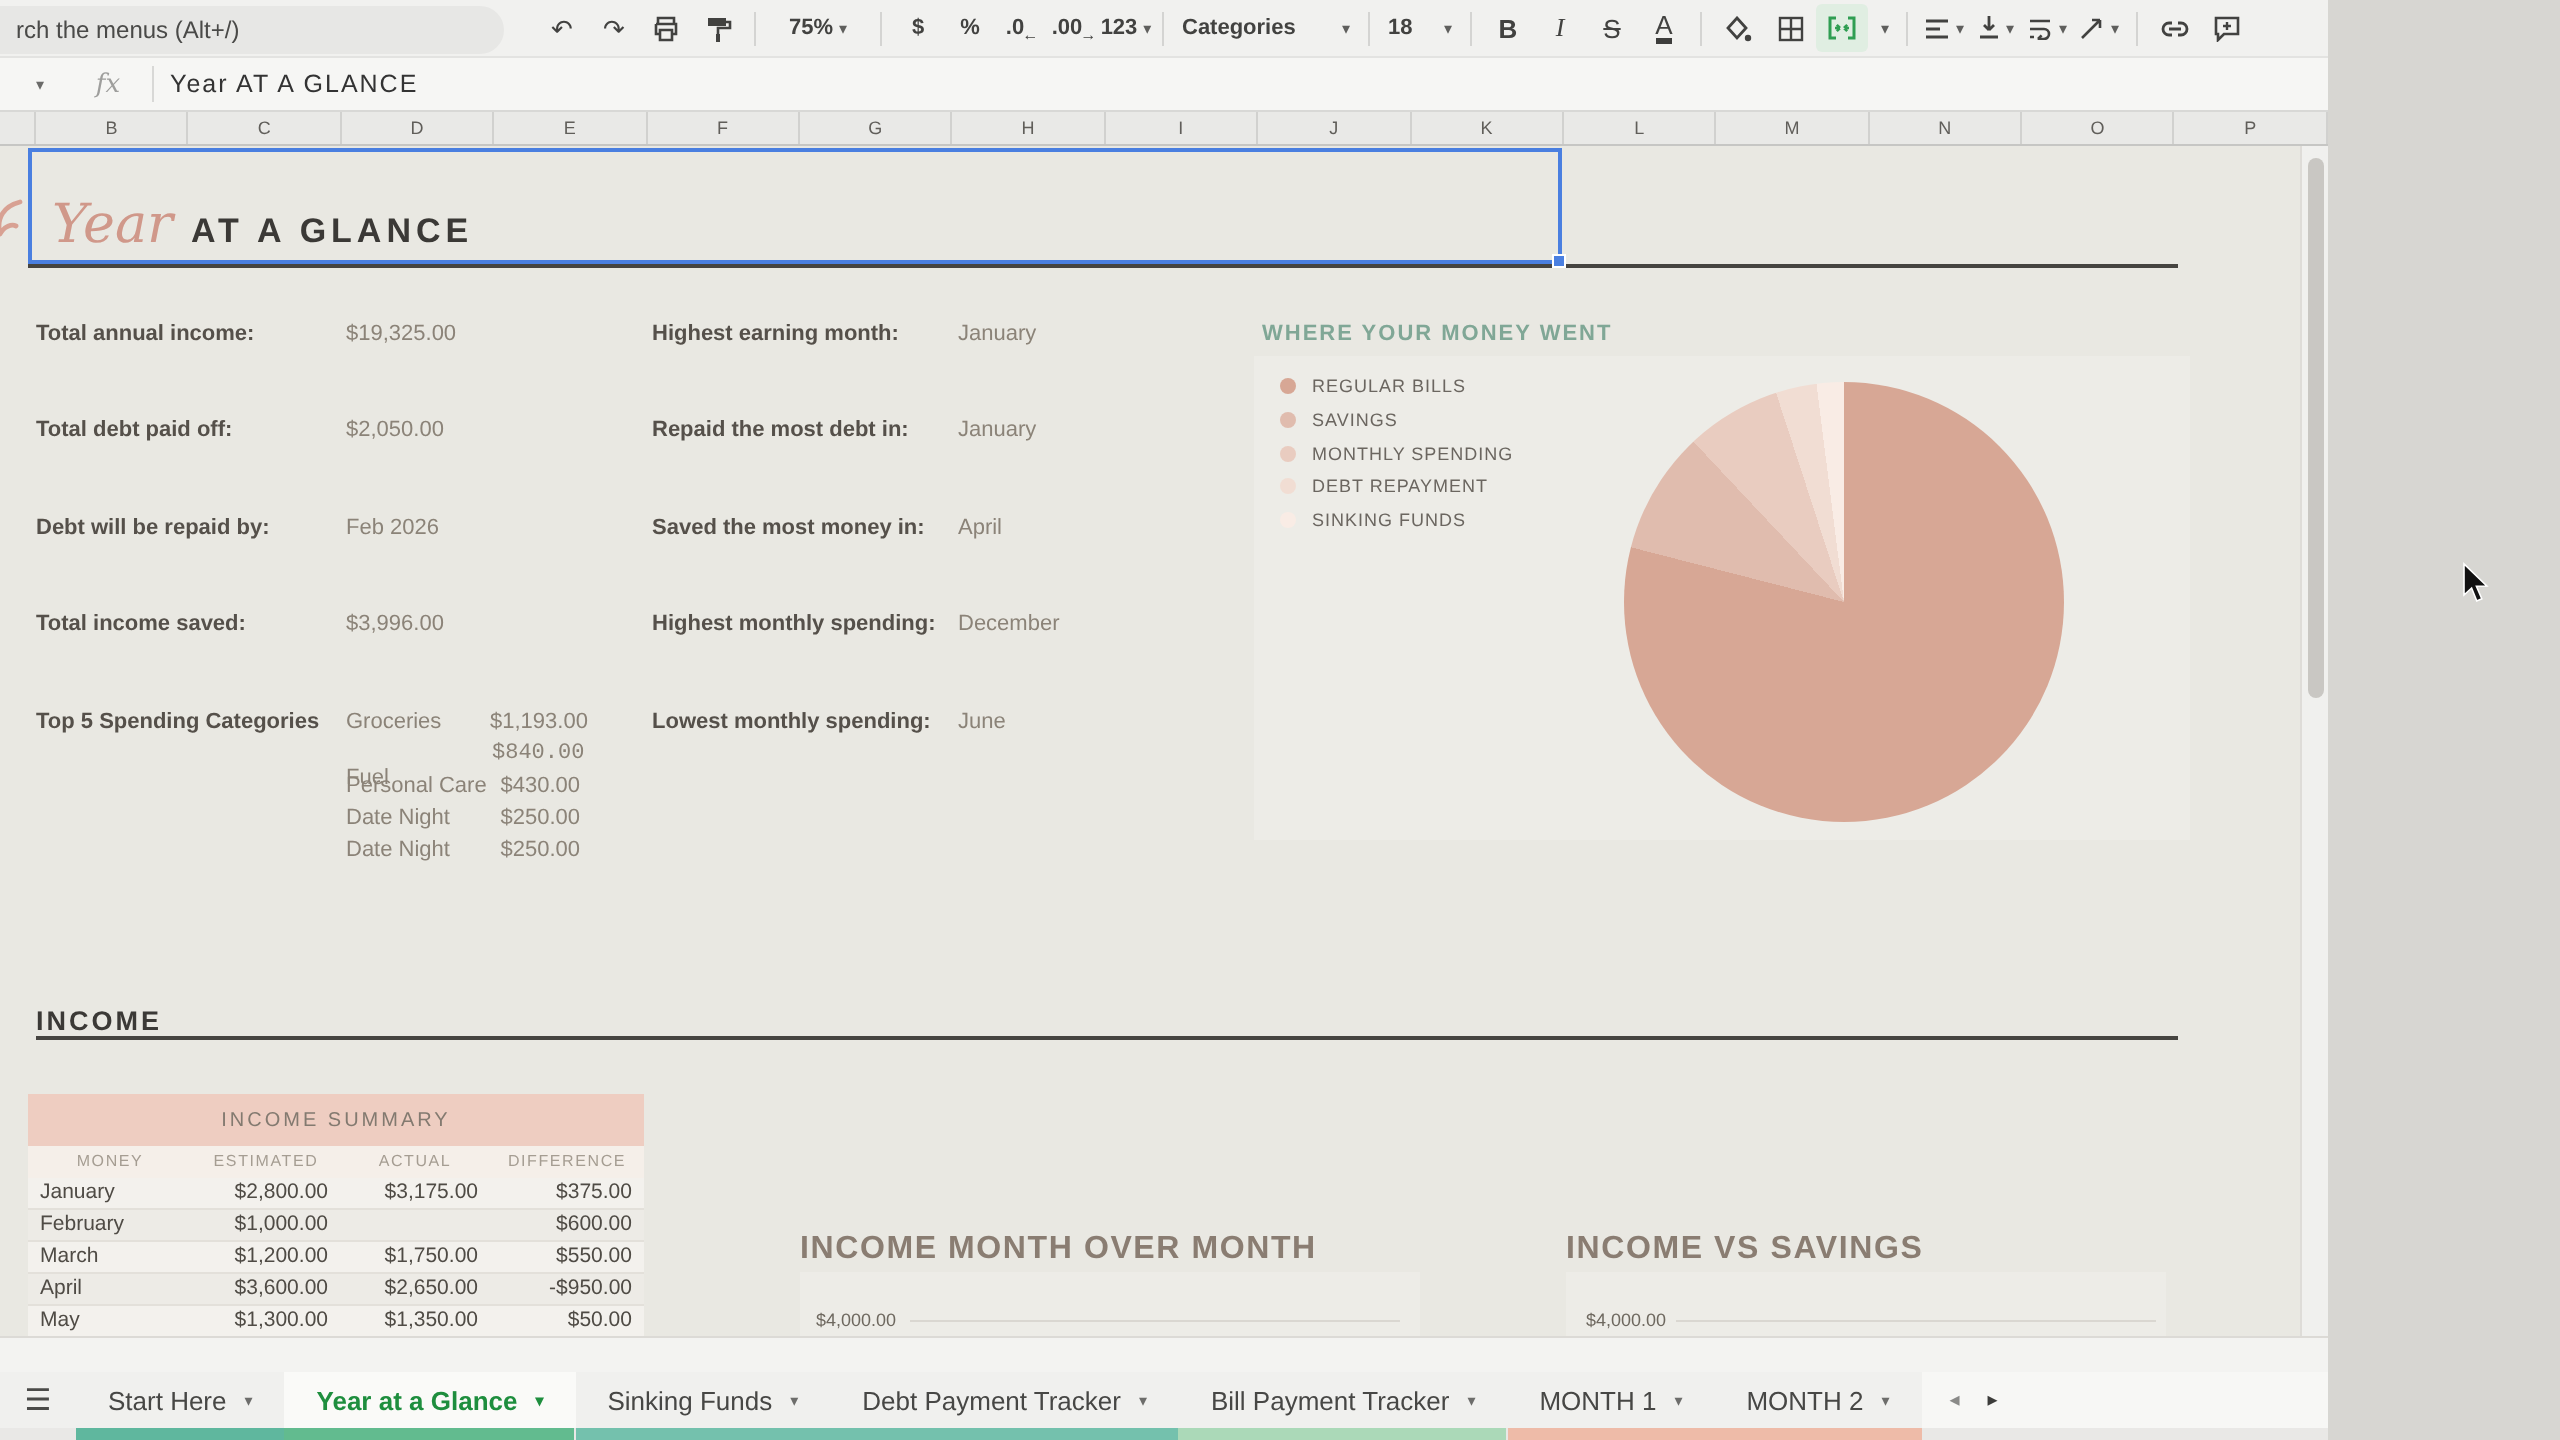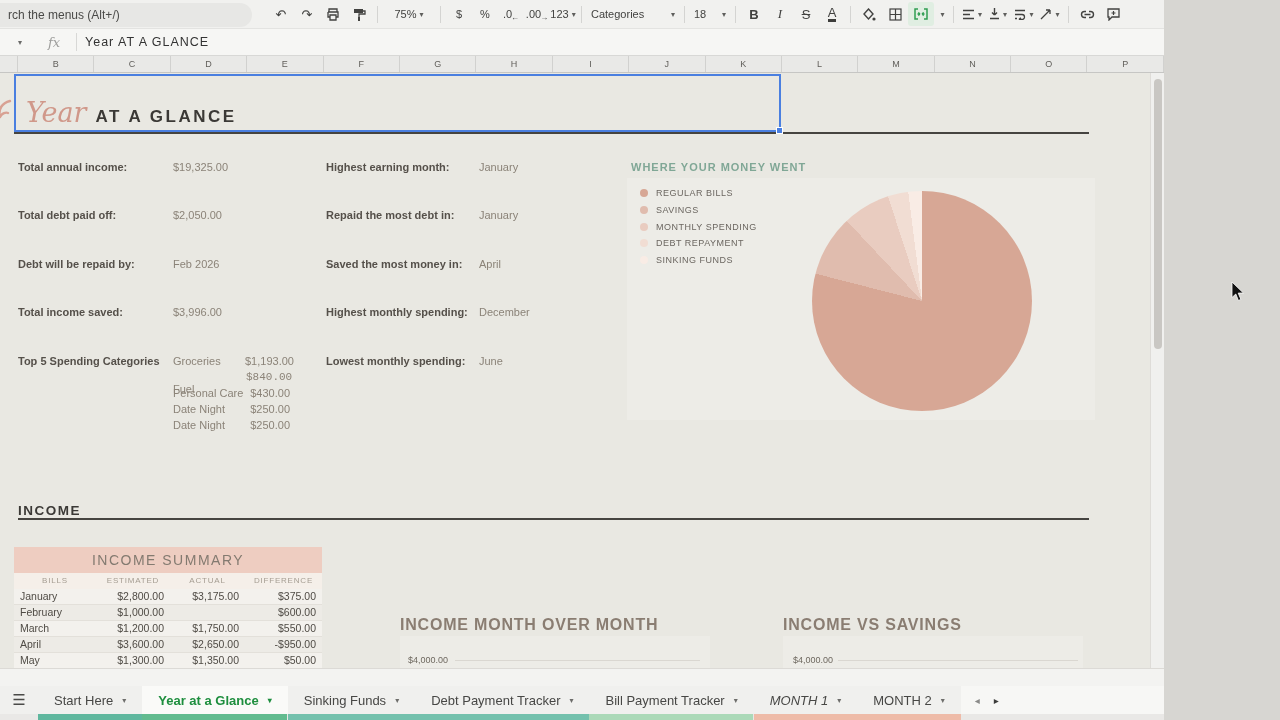--- a/index.html
+++ b/index.html
@@ -11,21 +11,21 @@
   
   .toolbar { position:absolute; left:0; top:0; width:1164px; height:28px;
              display:flex; align-items:center; background:#f1f1ef; }
   .menu-search { width:252px; height:24px; margin-top:2px; background:#e7e7e5;
                  border-radius:0 12px 12px 0; display:flex; align-items:center;
                  padding-left:8px; font-size:12px; color:#4a4a48; }
   .tb-sep { width:1px; height:17px; background:#d4d4d2; margin:0 5px; }
   .tbi { min-width:26px; height:24px; display:flex; align-items:center; justify-content:center;
          color:#424240; font-size:13px; cursor:default; }
   .tbi svg { display:block; }
-  .tb-txt { font-size:11px; color:#424240; }
+  .tb-txt { font-size:11px; color:#424240;font-weight:bold; }
   .caret { font-size:8px; color:#5f5f5d; margin-left:3px; }
   .tb-zoom { display:flex; align-items:center; min-width:52px; justify-content:center; }
   .tb-font { display:flex; align-items:center; width:92px; justify-content:space-between; padding:0 4px; }
   .tb-size { display:flex; align-items:center; width:40px; justify-content:space-between; padding:0 4px; }
   .tb-bold { font-weight:bold; font-size:13px; }
   .tb-italic { font-style:italic; font-family:"Liberation Serif",serif; font-size:13px; }
   .tb-strike { text-decoration:line-through; font-size:13px; }
   .tb-color { font-size:13px; border-bottom:3px solid #3d3d3b; line-height:12px; }
   .tb-merge { background:#e0eee2; border-radius:3px; }
   .dec-arrow { font-size:8px; margin-top:7px; margin-left:-1px; }
@@ -62,21 +62,21 @@
   .legend-item { position:absolute; left:13px; display:flex; align-items:center; }
   .legend-dot { width:8px; height:8px; border-radius:50%; margin-right:8px; }
   .legend-txt { font-size:9px; letter-spacing:0.5px; color:#6b6660; }
   .pie { position:absolute; left:185px; top:13px; width:220px; height:220px; border-radius:50%; }
   .income-head { font-size:13.5px; font-weight:bold; letter-spacing:1.5px; color:#3b3936; }
   .income-underline { left:18px; top:445px; width:1071px; height:2px; background:#464440; }
 
   
   .istable { left:14px; top:474px; width:308px; }
   .is-band { height:26px; background:#eecdc1; display:flex; align-items:center; justify-content:center;
-             font-size:14px; letter-spacing:1.5px; color:#837a70; }
+             font-size:10px; letter-spacing:1.5px; color:#837a70; }
   .is-headrow { height:16px; background:#f5efe9; display:flex; }
   .is-hcell { font-size:8px; letter-spacing:0.8px; color:#a59d92; text-align:center; line-height:16px; }
   .is-row { height:16px; display:flex; border-bottom:1px solid #e3e0da; }
   .is-cell { font-size:10.5px; color:#4f4b45; line-height:15px; white-space:nowrap; overflow:hidden; }
   .num { text-align:right; padding-right:6px; }
 
   
   .chart-title { font-size:16px; font-weight:bold; letter-spacing:0.8px; color:#8a7d72; }
   .ylab { position:absolute; font-size:9px; color:#6e685f; text-align:right; }
   .gridline { position:absolute; height:1px; background:#dad7d1; }
@@ -340,21 +340,21 @@
           </div>
         <div class="pie" id="pie" style="background: conic-gradient(rgb(215, 167, 149) 0deg, rgb(215, 167, 149) 284.4deg, rgb(224, 188, 174) 284.4deg, rgb(224, 188, 174) 316.8deg, rgb(233, 204, 192) 316.8deg, rgb(233, 204, 192) 342deg, rgb(241, 221, 211) 342deg, rgb(241, 221, 211) 352.8deg, rgb(249, 236, 229) 352.8deg, rgb(249, 236, 229) 360deg);"></div>
       </div>
 
       <div class="abs income-head" style="left:18px;top:430px">INCOME</div>
       <div class="abs income-underline"></div>
 
       <div class="abs istable">
         <div class="is-band">INCOME SUMMARY</div>
         <div class="is-headrow" id="is-headrow">
-            <div class="is-hcell" style="width: 82px;">BILLS</div>
+            <div class="is-hcell" style="width: 82px;">MONEY</div>
             <div class="is-hcell" style="width: 74px;">ESTIMATED</div>
             <div class="is-hcell" style="width: 75px;">ACTUAL</div>
             <div class="is-hcell" style="width: 77px;">DIFFERENCE</div>
           </div>
         <div id="is-rows">
             <div class="is-row" style="background: rgb(243, 241, 237);">
               <div class="is-cell" style="width: 82px; padding-left: 6px;">January</div>
               <div class="is-cell num" style="width: 74px;">$2,800.00</div>
               <div class="is-cell num" style="width: 75px;">$3,175.00</div>
               <div class="is-cell num" style="width: 77px;">$375.00</div>
@@ -423,21 +423,21 @@
         </div>
         <div class="sheet-tab">
           <div style="display: inline;">Debt Payment Tracker</div>
           <div class="caret" style="display: inline;">▾</div>
         </div>
         <div class="sheet-tab">
           <div style="display: inline;">Bill Payment Tracker</div>
           <div class="caret" style="display: inline;">▾</div>
         </div>
         <div class="sheet-tab">
-          <div style="display: inline; font-style: italic;">MONTH 1</div>
+          <div style="display: inline;">MONTH 1</div>
           <div class="caret" style="display: inline;">▾</div>
         </div>
         <div class="sheet-tab">
           <div style="display: inline;">MONTH 2</div>
           <div class="caret" style="display: inline;">▾</div>
         </div>
         <div class="tab-scroller">
           <div class="tab-arrow" style="color: rgb(138, 138, 136);">◂</div>
           <div class="tab-arrow" style="color: rgb(60, 60, 58);">▸</div>
         </div>

